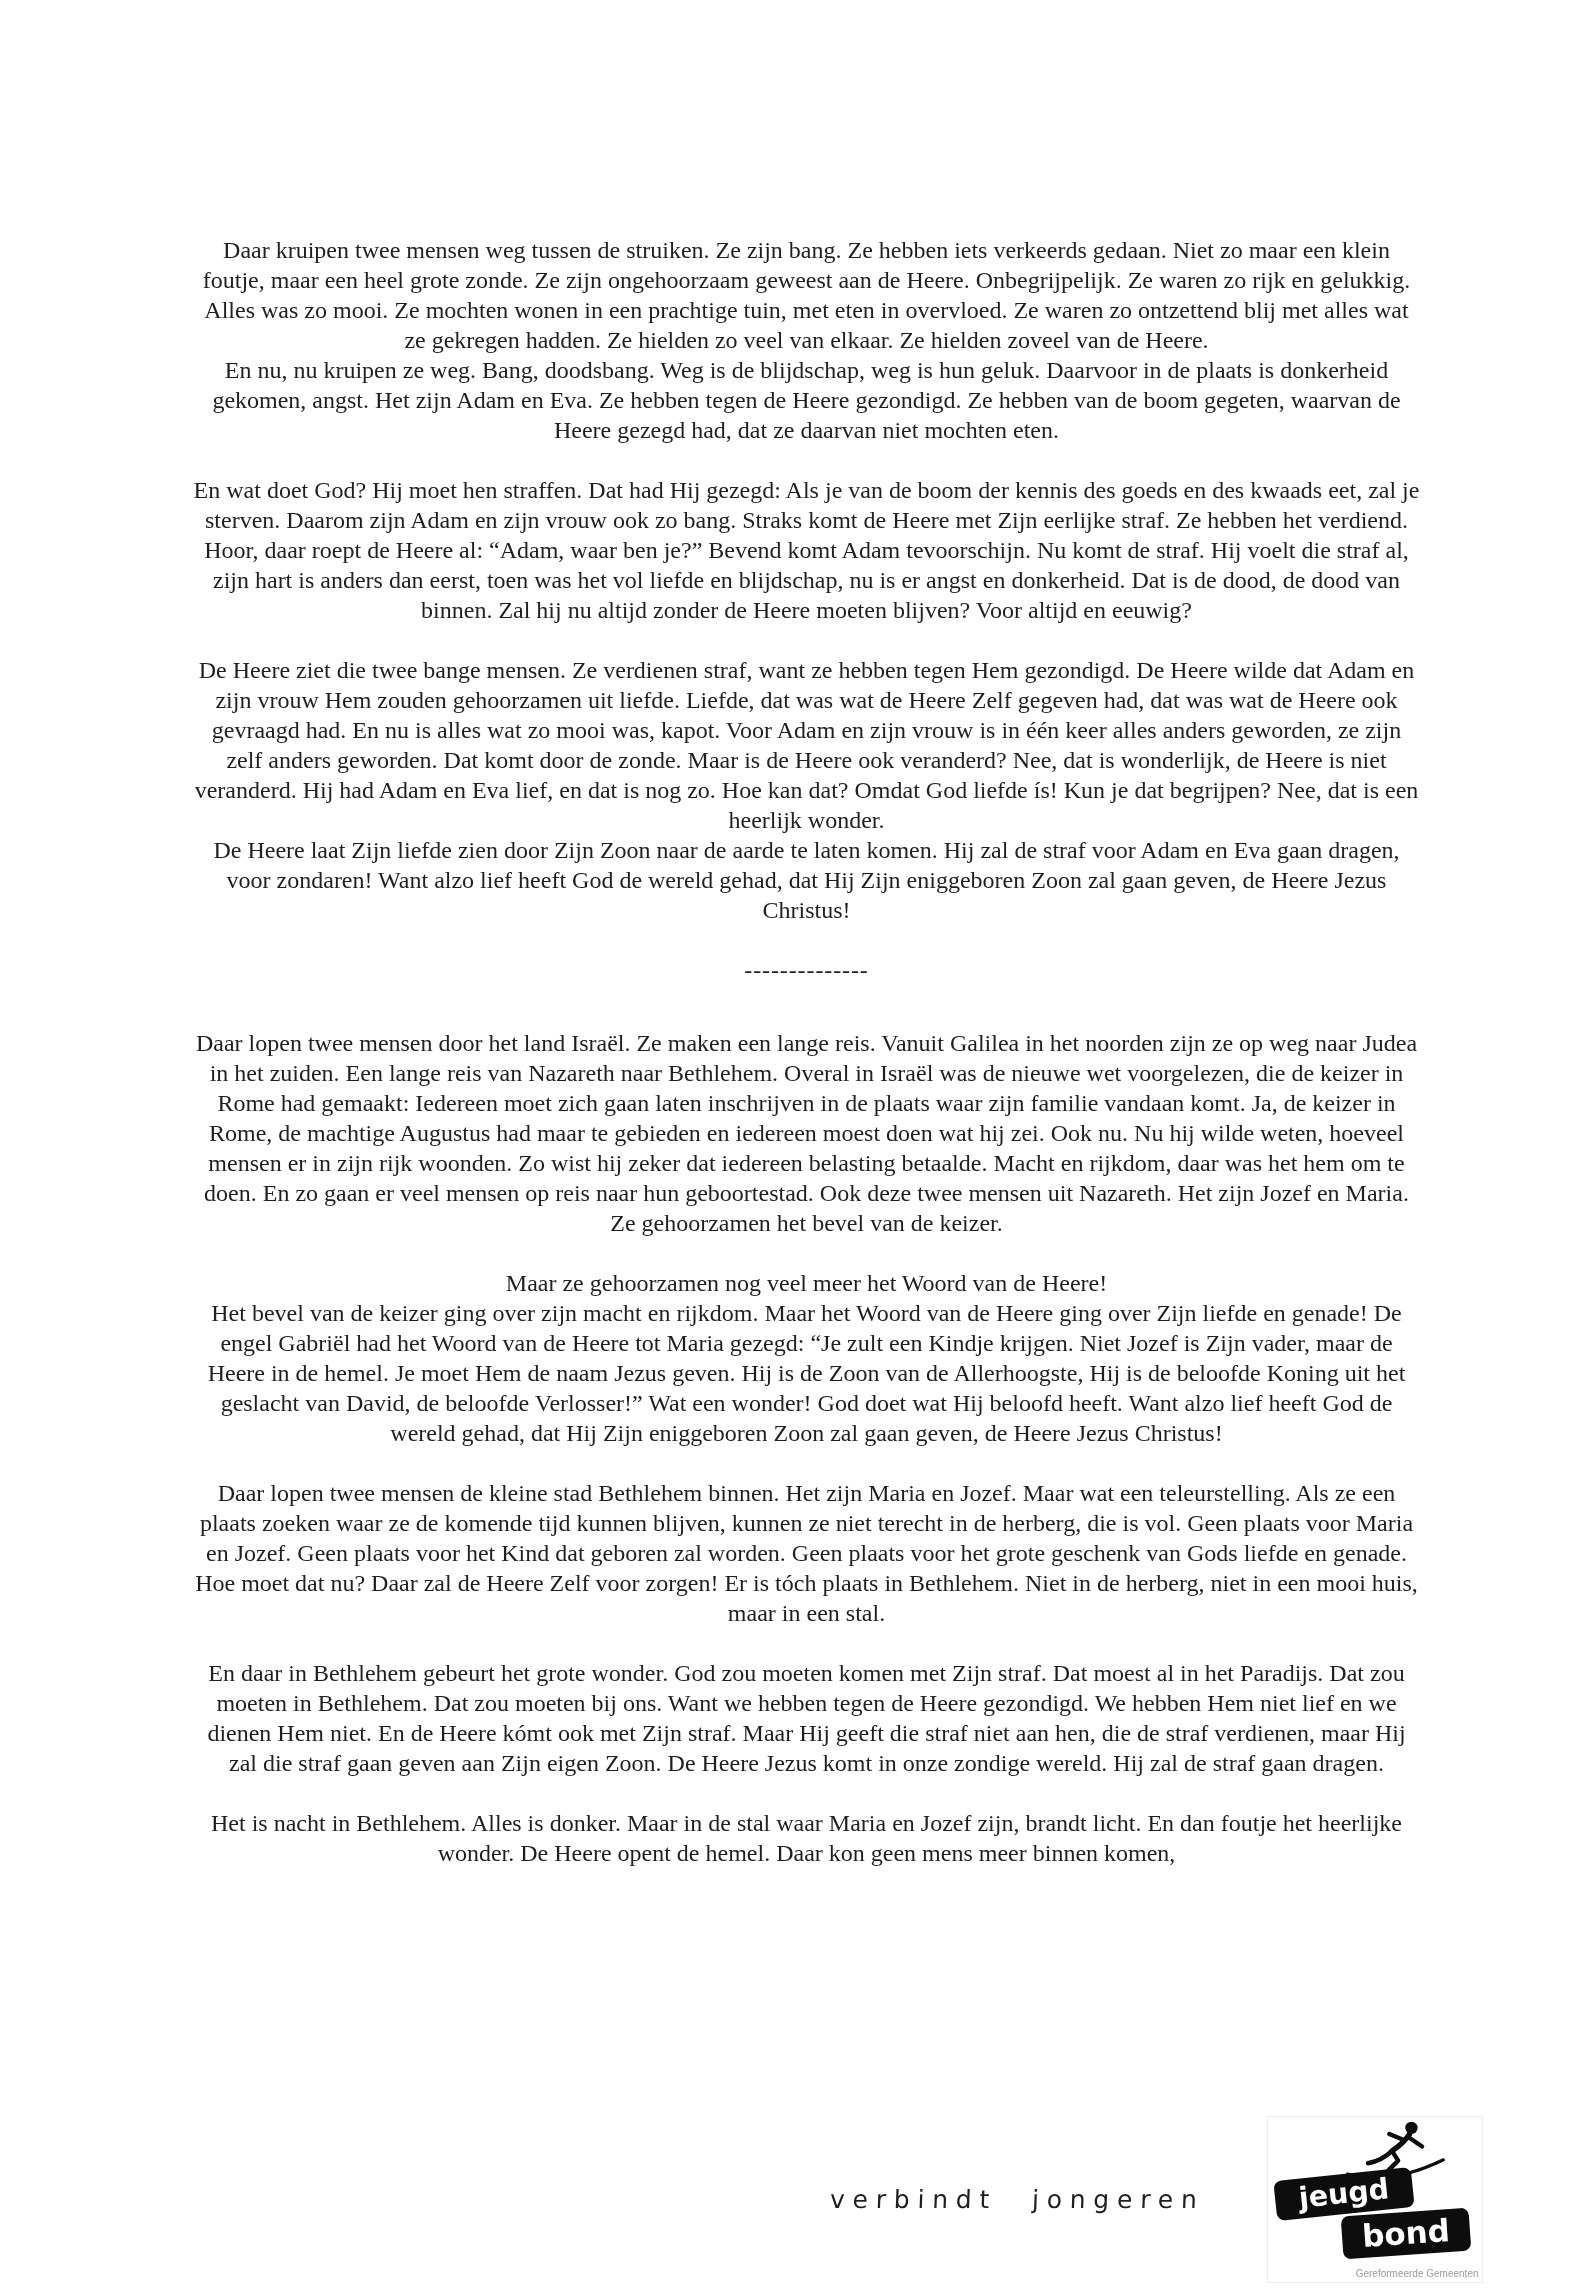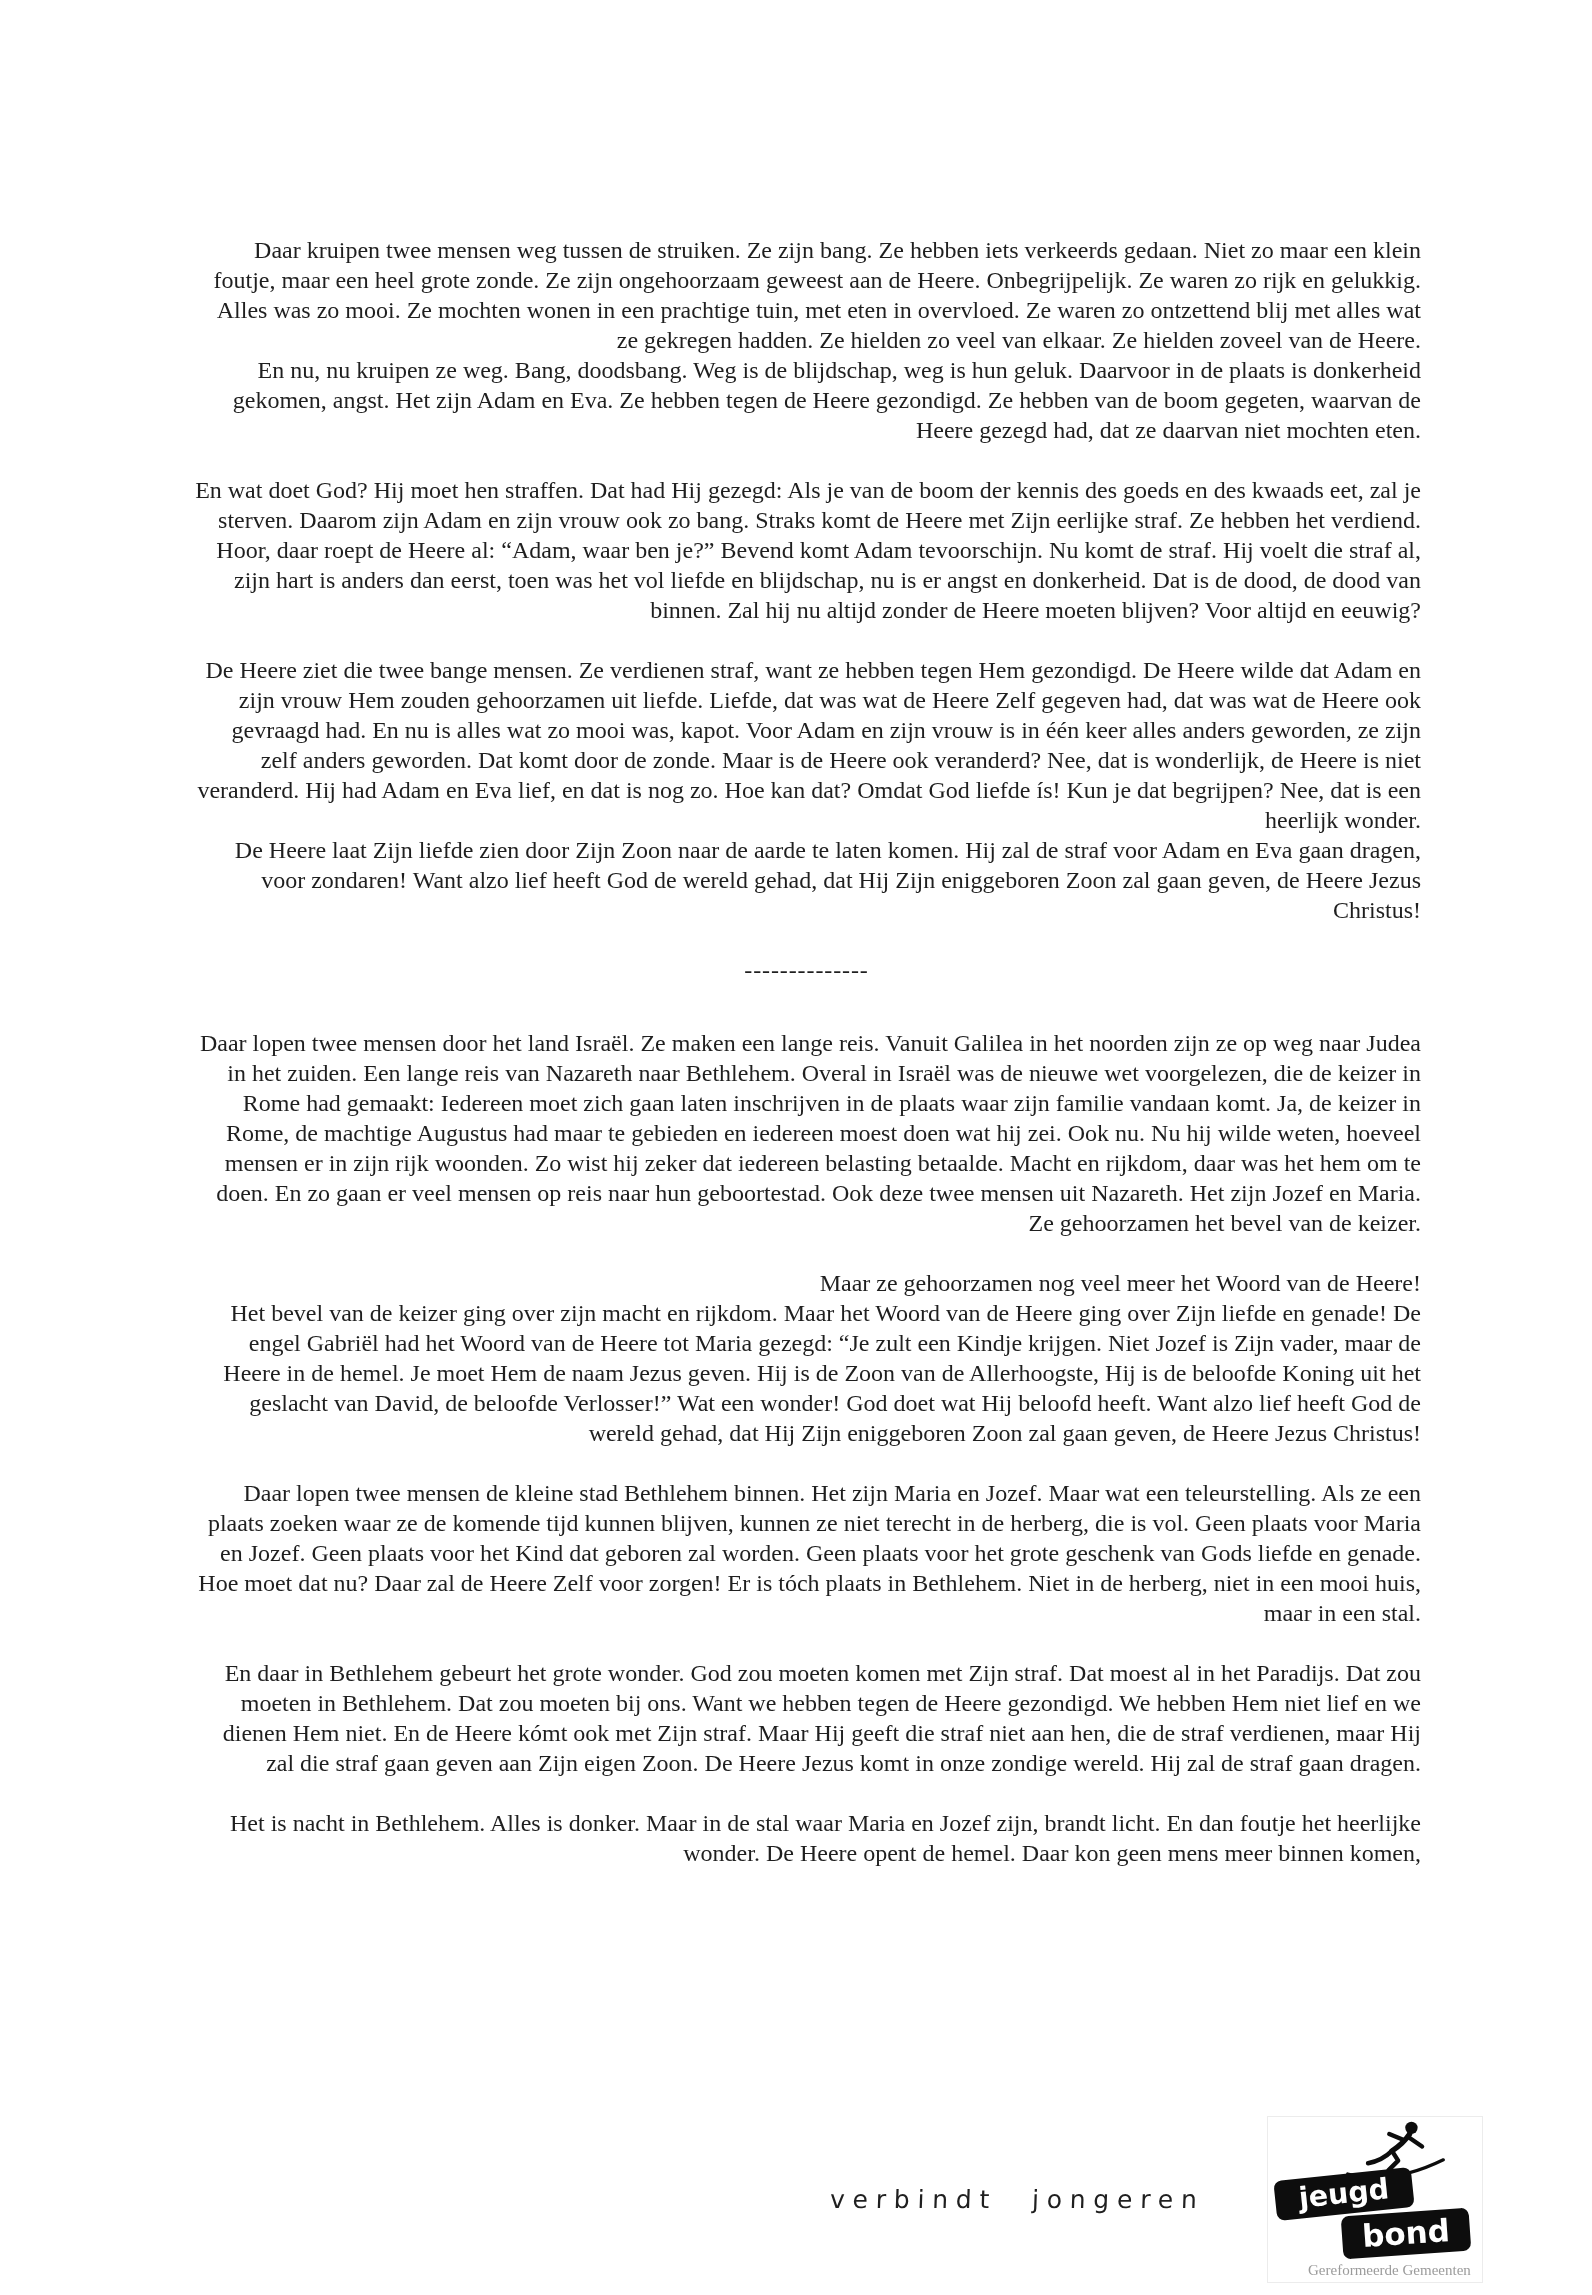--- a/index.html
+++ b/index.html
@@ -19,21 +19,21 @@
     position: absolute;
     left: 192px;
     top: 235px;
     width: 1229px;
   }
   .para {
     margin: 0 0 30px 0;
     font-size: 24px;
     line-height: 30px;
     white-space: pre-line;
-    text-align: right;
+    text-align: center;
   }
   .para.divider {
     text-align: center;
     letter-spacing: 0.9px;
     margin-top: 13px;
     margin-bottom: 43px;
   }
   .tagline {
     position: absolute;
     left: 830px;
@@ -89,23 +89,23 @@
     width: 128px;
     height: 43px;
     font-size: 31px;
     transform: rotate(-4deg);
   }
   .logo-subtitle {
     position: absolute;
     bottom: 2.6px;
     left: 40px;
     right: 3.5px;
-    text-align: left;
-    font-family: Liberation Serif, serif;
-    font-size: 15px;
+    text-align: right;
+    font-family: Liberation Sans, sans-serif;
+    font-size: 10px;
     color: #9b9b9b;
     white-space: nowrap;
   }
 </style>
 </head>
 <body>
 
 <div class="page">
 
   <main class="text-column">

